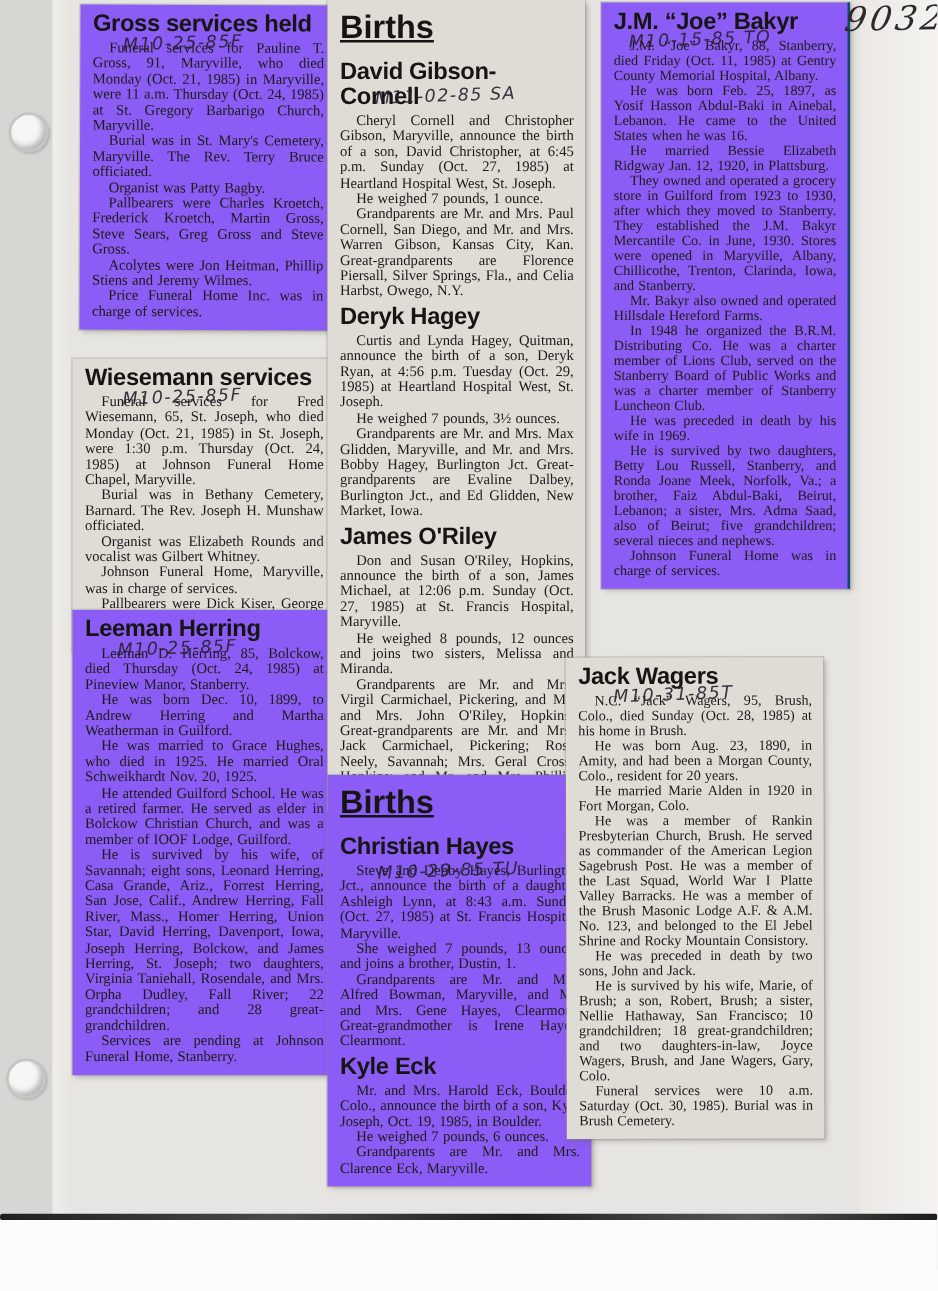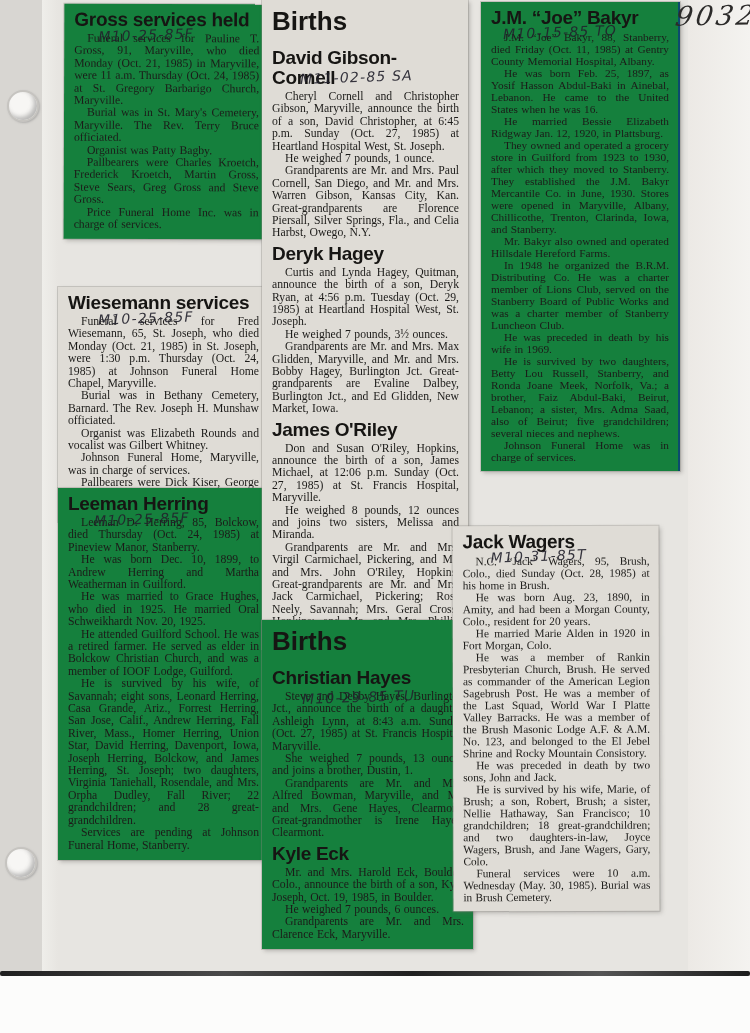--- a/index.html
+++ b/index.html
@@ -18,36 +18,36 @@
   .bottom-edge { position:absolute; left:0; top:971px; width:750px; height:5px;
                  background:linear-gradient(90deg,#1f1f1f,#4a4a4a 30%,#202020 55%,#555 80%,#1c1c1c); border-radius:2px; }
   .below-page { position:absolute; left:0; top:976px; width:750px; height:57px; background:#fcfcfb; }
   .hole { position:absolute; width:28px; height:28px; border-radius:50%;
           background:#f7f6f4; border:2px solid #c6c4c0;
           box-shadow: inset -3px -3px 4px rgba(110,110,110,.45), 1px 1px 2px rgba(140,140,140,.5); }
   #hole-top { left:7px; top:90px; }
   #hole-bottom { left:5px; top:847px; }
 
   
-  .clip { position:absolute; background:#15803d; padding:6px 9px 8px 10px; box-sizing:border-box;
+  .clip { position:absolute; background:#8b5cf6; padding:6px 9px 8px 10px; box-sizing:border-box;
           box-shadow: 0 0 0 1px rgba(140,138,132,.35), 2px 2px 4px rgba(95,93,88,.35); }
   .clip.alt { background:#dfdcd6; }
   #clip-gross     { left:64px;  top:4px;   width:204px; transform:rotate(.2deg); }
   #clip-wiesemann { left:58px;  top:250px; width:210px;margin-top:37px; }
   #clip-herring   { left:58px;  top:488px; width:210px; }
   #clip-births1   { left:262px; top:0px;   width:206px; }
   #clip-births2   { left:262px; top:620px; width:211px; }
   #clip-bakyr     { left:481px; top:2px;   width:199px;
                     border-right:2px solid #0c4a6e; }
   #clip-wagers    { left:453px; top:526px; width:206px; transform:rotate(-.15deg); }
 
   .hl { font-family:"Liberation Sans","DejaVu Sans",sans-serif; font-weight:bold;
         font-size:19px; line-height:1.05; letter-spacing:-.3px; margin:0 0 3px 0; color:#161513; }
   .section-hl { font-family:"Liberation Sans","DejaVu Sans",sans-serif; font-weight:bold;
-        font-size:26px; line-height:1; margin:2px 0 14px 0; color:#161513; }
+        font-size:26px; line-height:1; margin:2px 0 14px 0; color:#161513;text-decoration:underline; }
   .entry { position:relative; margin-top:4px; }
   .entry.first { margin-top:0; }
   .bp { margin:0; text-align:justify; text-indent:13px;
         font-size:11.7px; line-height:12.4px; word-spacing:.5px; }
   .col-right .bp { font-size:11.3px; line-height:12.0px; }
   .annot { position:absolute; z-index:3; white-space:nowrap;
            font-family:"DejaVu Sans",sans-serif; font-style:italic;
            font-size:14px; letter-spacing:1.2px; color:#23222d;
            transform:rotate(-2deg); opacity:.9; pointer-events:none; }
   #clip-gross .annot     { top:23px; left:34px; }
@@ -77,20 +77,21 @@
 
   <div class="corner-note">9032</div>
 
   <div class="clip" id="clip-gross">
     <h2 class="hl">Gross services held</h2>
     <span class="annot">M10-25-85F</span>
     <p class="bp">Funeral services for Pauline T. Gross, 91, Maryville, who died Monday (Oct. 21, 1985) in Maryville, were 11 a.m. Thursday (Oct. 24, 1985) at St. Gregory Barbarigo Church, Maryville.</p>
     <p class="bp">Burial was in St. Mary's Cemetery, Maryville. The Rev. Terry Bruce officiated.</p>
     <p class="bp">Organist was Patty Bagby.</p>
     <p class="bp">Pallbearers were Charles Kroetch, Frederick Kroetch, Martin Gross, Steve Sears, Greg Gross and Steve Gross.</p>
+    <p class="bp">Acolytes were Jon Heitman, Phillip Stiens and Jeremy Wilmes.</p>
     <p class="bp">Price Funeral Home Inc. was in charge of services.</p>
   </div>
 
   <div class="clip alt" id="clip-wiesemann">
     <h2 class="hl">Wiesemann services</h2>
     <span class="annot">M10-25-85F</span>
     <p class="bp">Funeral services for Fred Wiesemann, 65, St. Joseph, who died Monday (Oct. 21, 1985) in St. Joseph, were 1:30 p.m. Thursday (Oct. 24, 1985) at Johnson Funeral Home Chapel, Maryville.</p>
     <p class="bp">Burial was in Bethany Cemetery, Barnard. The Rev. Joseph H. Munshaw officiated.</p>
     <p class="bp">Organist was Elizabeth Rounds and vocalist was Gilbert Whitney.</p>
     <p class="bp">Johnson Funeral Home, Maryville, was in charge of services.</p>
@@ -164,18 +165,18 @@
 
   <div class="clip alt col-right" id="clip-wagers">
     <h2 class="hl">Jack Wagers</h2>
     <span class="annot">M10-31-85T</span>
     <p class="bp">N.C. “Jack” Wagers, 95, Brush, Colo., died Sunday (Oct. 28, 1985) at his home in Brush.</p>
     <p class="bp">He was born Aug. 23, 1890, in Amity, and had been a Morgan County, Colo., resident for 20 years.</p>
     <p class="bp">He married Marie Alden in 1920 in Fort Morgan, Colo.</p>
     <p class="bp">He was a member of Rankin Presbyterian Church, Brush. He served as commander of the American Legion Sagebrush Post. He was a member of the Last Squad, World War I Platte Valley Barracks. He was a member of the Brush Masonic Lodge A.F. &amp; A.M. No. 123, and belonged to the El Jebel Shrine and Rocky Mountain Consistory.</p>
     <p class="bp">He was preceded in death by two sons, John and Jack.</p>
     <p class="bp">He is survived by his wife, Marie, of Brush; a son, Robert, Brush; a sister, Nellie Hathaway, San Francisco; 10 grandchildren; 18 great-grandchildren; and two daughters-in-law, Joyce Wagers, Brush, and Jane Wagers, Gary, Colo.</p>
-    <p class="bp">Funeral services were 10 a.m. Wednesday (May. 30, 1985). Burial was in Brush Cemetery.</p>
+    <p class="bp">Funeral services were 10 a.m. Saturday (Oct. 30, 1985). Burial was in Brush Cemetery.</p>
   </div>
 
   <div class="bottom-edge"></div>
   <div class="below-page"></div>
 </div>
 
 </body></html>

